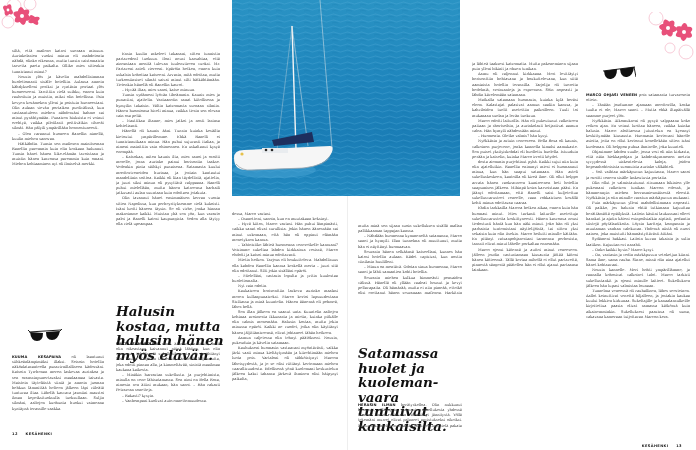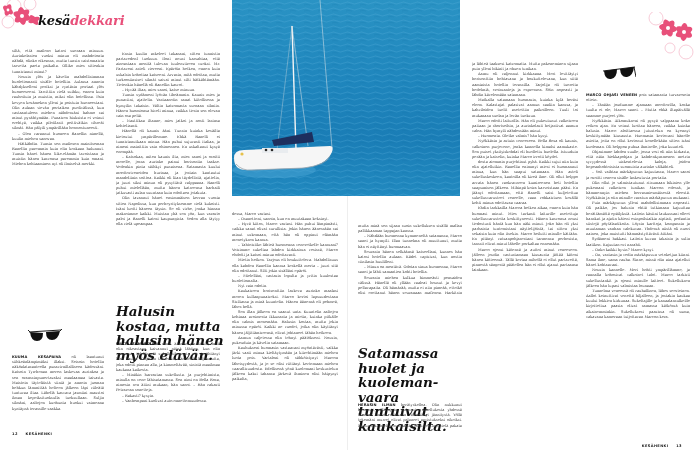--- a/index.html
+++ b/index.html
@@ -51,21 +51,20 @@
         <ellipse cx="22" cy="16" rx="9" ry="4" transform="rotate(80 22 16)"></ellipse>
         <ellipse cx="22" cy="16" rx="9" ry="4" transform="rotate(140 22 16)"></ellipse>
         <ellipse cx="8" cy="10" rx="6" ry="3" transform="rotate(40 8 10)"></ellipse>
         <ellipse cx="8" cy="10" rx="6" ry="3" transform="rotate(110 8 10)"></ellipse>
         <ellipse cx="34" cy="20" rx="6" ry="2.6" transform="rotate(-20 34 20)"></ellipse>
         <ellipse cx="34" cy="20" rx="6" ry="2.6" transform="rotate(50 34 20)"></ellipse>
       </g>
       <circle cx="22" cy="16" r="2" fill="#fff"></circle>
       <circle cx="8" cy="10" r="1.4" fill="#fff"></circle>
     </svg>
-    <div class="brand"><span class="b1">kesä</span><span class="b2">dekkari</span></div>
 
     <div class="col" style="left:12px;top:49px;width:92px;height:276px;">
       <p class="noindent">siltä, että mafioso katsoi suoraan minuun. Aurinkolasien vuoksi minun oli mahdotonta nähdä, olinko oikeassa, mutta tunsin vaistomaista tarvetta paeta paikalta. Olliko mies sittenkin tunnistanut minut?</p>
       <p>Nousin ylös ja kävelin mahdollisimman huolettomasti sisälle hotelliin. Aulassa annoin kähdyksellení periksi ja ryntäsin portaat ylös huoneeseeni. Tarvittiin vielä suihku, ennen kuin rauhoituin ja muistin, miksi olin hotellissa. Pain kevyen kesämekon ylleni ja poistuin huoneestani. Olin aulaan vievän portaikon puolivälissä, kun vastaantuleen miehen nähdessäni hahmo sai minut pysähtymään. Punaisen hiuksista ei voinut erehtyä, vaikka pilotilasit peittivätkin vihreät silmät. Hän pälyili ympärillään hermostuneesti.</p>
       <p>– Olen varannut huoneen Ranellin nimellä, kuulin miehen sanovan.</p>
       <p>Hätkähdin. Tunsin sen mafioson mainitseman Ranellin paremmin kuin olin koskaan halunnut. Tunsin hänet hänen liike-elämän tavoistaan ja muistin hänen kasvonsa paremmin kuin omani. Miehen kohtaaminen nyt oli ilmiselvä merkki.</p>
     </div>
 
     <svg class="sunglasses" style="left:27px;top:329px" width="36" height="14" viewBox="0 0 36 14">
       <path d="M2 3 L34 1" stroke="#222" stroke-width="1.2" fill="none"></path>

